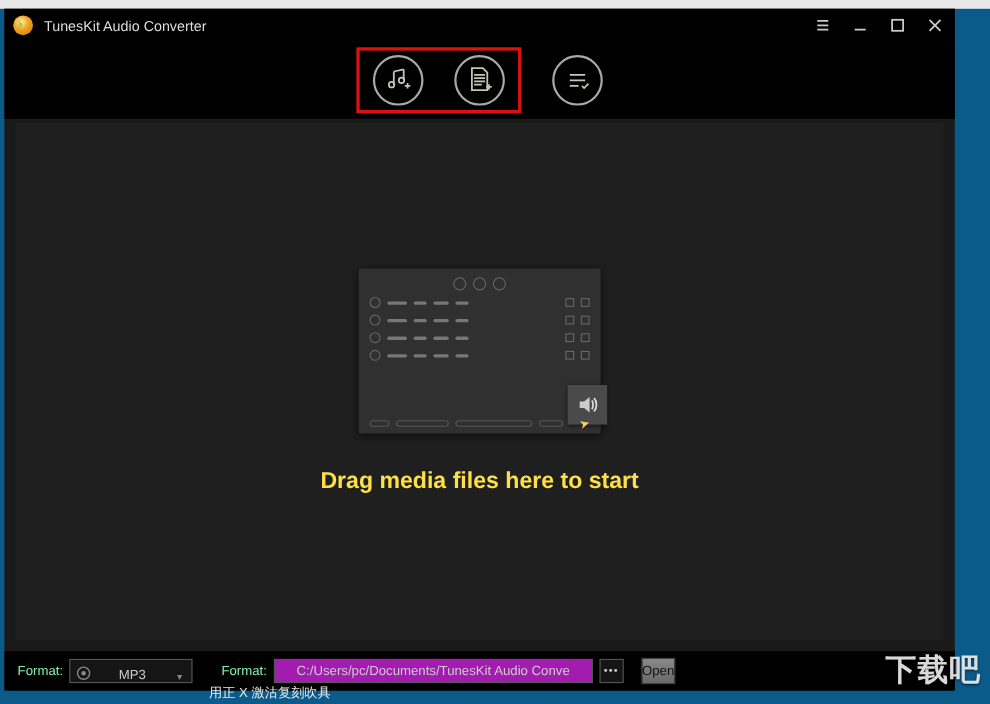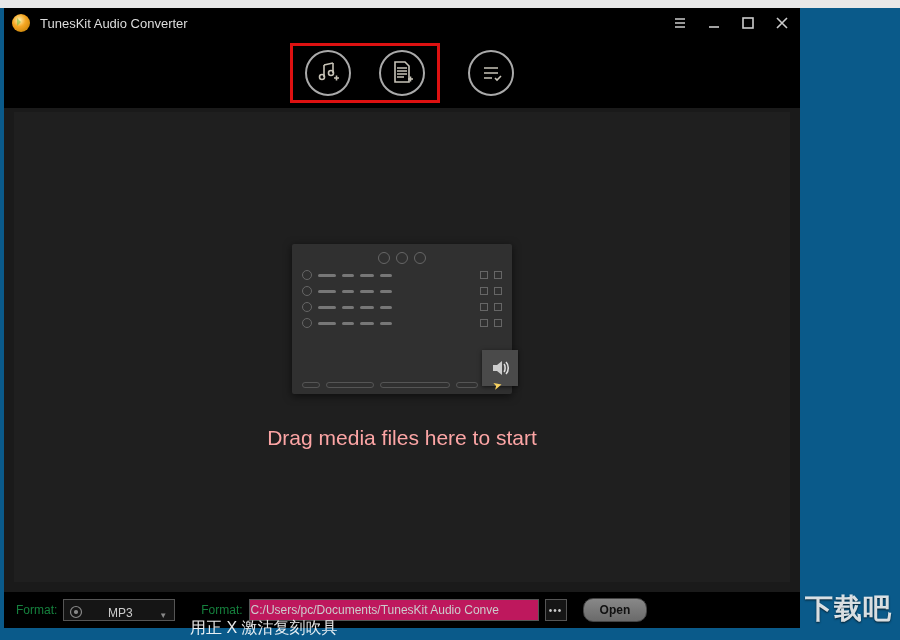--- a/index.html
+++ b/index.html
@@ -13,21 +13,21 @@
   }
   .browser-chrome {
     width: 900px;
     height: 8px;
     background: #e8e8e8;
   }
   .app-window {
     position: absolute;
     top: 8px;
     left: 4px;
-    width: 796px;
+    width: 864px;
     height: 620px;
     background: #1a1a1a;
     display: flex;
     flex-direction: column;
   }
   .titlebar {
     height: 30px;
     background: #000;
     display: flex;
     align-items: center;
@@ -146,76 +146,76 @@
     display:flex;align-items:center;justify-content:center;
     box-shadow:0 1px 4px rgba(0,0,0,.6);
   }
   .illus-badge svg{stroke:#ddd;fill:none;stroke-width:1.6;}
   .illus-cursor{
     position:absolute; right:10px; bottom:2px; font-size:11px; color:#f5d060;
     transform: rotate(-15deg);
   }
   .drop-text {
     margin-top: 32px;
-    color: #fca5a5;
+    color: #fde047;
     font-size: 21px;
-    font-weight: 400;
+    font-weight: 700;
   }
   .bottombar {
     height: 36px;
     background: #000;
     display: flex;
     align-items: center;
     padding: 0 12px;
     gap: 6px;
     color: #ccc;
     font-size: 12px;
   }
-  .bottombar .lbl { color: #15803d; }
+  .bottombar .lbl { color: #86efac; }
   .format-box {
     border: 1px solid #555;
     height: 22px;
     display: flex;
     align-items: flex-end;
     padding: 0 4px;
     gap: 6px;
     background: #151515;
   }
   .format-box .fmt-icon{
     width:16px;height:16px;display:flex;align-items:center;justify-content:center;
   }
   .format-box .fmt-text{ min-width:60px; text-align:center;}
   .format-box .caret{ color:#888; font-size:8px; padding:0 3px; }
   .path-box {
     border: 1px solid #555;
     height: 22px;
     display: flex;
     align-items: center;
-    padding: 0 1px;
-    background: #be185d;
+    padding: 0 20px;
+    background: #a21caf;
     width: 290px;
     white-space: nowrap;
     overflow: hidden;
   }
   .path-more{
     border:1px solid #555;height:22px;width:22px;
     display:flex;align-items:center;justify-content:center;
     background:#151515;cursor:pointer;font-size:10px;letter-spacing:1px;
   }
   .open-btn {
     height: 24px;
-    padding: 0 16px;
+    padding: 0 0;
     background: linear-gradient(#888,#6a6a6a);
     border: 1px solid #444;
-    border-radius: 10px;
+    border-radius: 0;
     color: #111;
     font-size: 12px;
     cursor: pointer;
     margin-left: 10px;
-    display:flex;align-items:center;font-weight:bold;
+    display:flex;align-items:center;
   }
   .watermark {
     position: absolute;
     right: 8px;
     bottom: 0px;
     color: rgba(255,255,255,0.85);
     text-align: right;
     pointer-events: none;
     text-shadow: 0 1px 2px rgba(0,0,0,.7);
   }
@@ -226,21 +226,21 @@
   }
   .watermark .small{
     font-size: 11px;
     letter-spacing: .5px;
   }
   .footer-strip{
     position:absolute;bottom:0;left:0;width:900px;height:12px;
     background:#0a5a8a;
   }
   .footer-text{
-    position:absolute;bottom:1px;left:190px;color:#fff;font-size:16px;
+    position:absolute;bottom:1px;left:190px;color:#fff;font-size:12px;
     opacity:.9;
   }
 </style>
 </head>
 <body>
 
 <div class="browser-chrome"></div>
 
 <div class="app-window">
 

